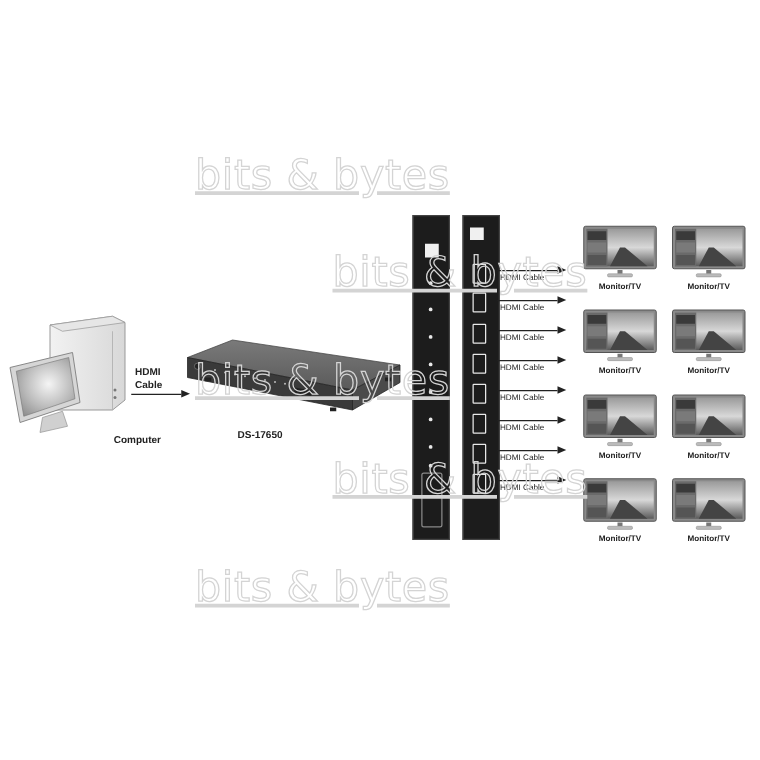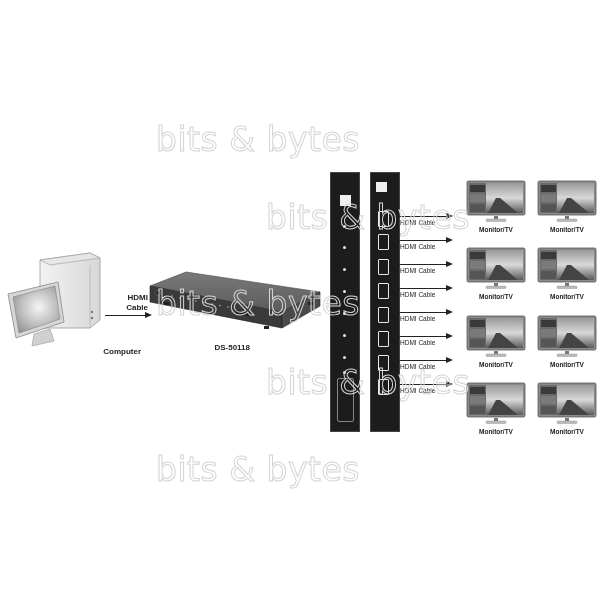--- a/index.html
+++ b/index.html
@@ -1,19 +1,19 @@
 <!DOCTYPE html>
 <html><head>
 <meta charset="utf-8">
 <style>
   html, body { margin:0; padding:0; background:#ffffff; }
   body { width:608px; height:608px; position:relative; overflow:hidden; font-family:"Liberation Sans", sans-serif; }
   .abs { position:absolute; }
-  .label { font-weight:bold; color:#222; font-size:8px; text-align:right; white-space:nowrap; }
-  .watermark { position:absolute; font-family:"DejaVu Sans", sans-serif; font-size:33px; font-weight:normal; color:transparent; -webkit-text-stroke:1px #d4d4d4; letter-spacing:0.5px; white-space:nowrap; z-index:5; pointer-events:none; }
+  .label { font-weight:bold; color:#222; font-size:8px; text-align:left; white-space:nowrap; }
+  .watermark { position:absolute; font-family:"DejaVu Sans", sans-serif; font-size:33px; font-weight:normal; color:transparent; -webkit-text-stroke:1px #d4d4d4; letter-spacing:0.5px; white-space:nowrap; z-index:5; pointer-events:none;text-decoration:underline; }
   .panel { position:absolute; background:#1c1c1c; border:1px solid #444; }
   .cable-label { position:absolute; font-size:6.5px; color:#222; white-space:nowrap; }
   .arrow-line { position:absolute; height:1px; background:#222; }
   .arrow-head { position:absolute; width:0; height:0; border-top:3px solid transparent; border-bottom:3px solid transparent; border-left:7px solid #222; }
   .port-in { position:absolute; width:3px; height:3px; background:#e8e8e8; border-radius:50%; }
   .port-out { position:absolute; width:9px; height:14px; border:1.5px solid #e8e8e8; border-radius:1px; background:#1c1c1c; }
   .tv { position:absolute; width:60px; height:44px; }
   .tv-label { position:absolute; width:60px; font-size:6.5px; font-weight:bold; color:#222; text-align:center; }
 </style>
 </head>
@@ -78,21 +78,21 @@
       <circle cx="74" cy="37.5" r="0.8"></circle>
         <circle cx="82" cy="39" r="0.8"></circle>
     </g>
     <rect x="90" y="42" width="14" height="4" fill="#222" transform="rotate(11 90 42)"></rect>
 
     <rect x="18" y="34" width="5" height="3" fill="#222"></rect>
     <rect x="118" y="58" width="5" height="3" fill="#222"></rect>
     <rect x="162" y="34" width="5" height="3" fill="#222"></rect>
   </svg>
 </div>
-<div class="label abs" style="left:190px;top:343px;width:60px;">DS-50118</div>
+<div class="label abs" style="left:190px;top:343px;width:60px;">DS-17650</div>
 
 <div class="panel" style="left:330px;top:172px;width:28px;height:258px;">
   <div class="abs" style="left:9px;top:22px;width:11px;height:11px;background:#f0f0f0;"></div>
   <div class="port-in" style="left:12px;top:52px;"></div>
   <div class="port-in" style="left:12px;top:73px;"></div>
   <div class="port-in" style="left:12px;top:95px;"></div>
   <div class="port-in" style="left:12px;top:117px;"></div>
   <div class="port-in" style="left:12px;top:139px;"></div>
   <div class="port-in" style="left:12px;top:161px;"></div>
   <div class="port-in" style="left:12px;top:183px;"></div>

